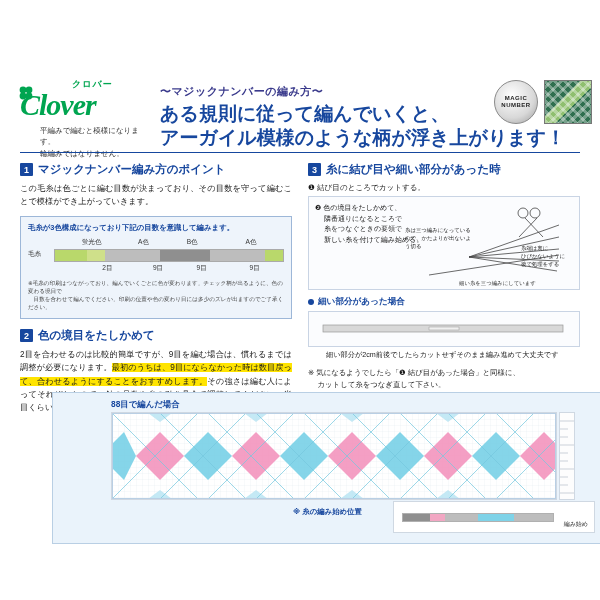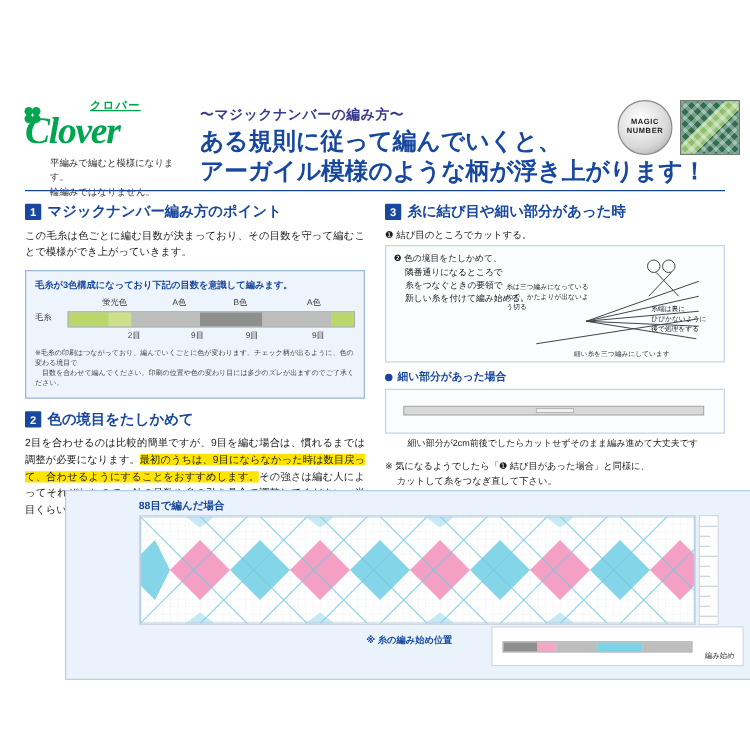--- a/index.html
+++ b/index.html
@@ -3,21 +3,21 @@
 <meta charset="utf-8">
 <style>
   html,body{margin:0;padding:0;background:#ffffff;}
   body{width:600px;height:600px;font-family:"Liberation Sans","DejaVu Sans",sans-serif;color:#1a1a1a;}
   .page{position:relative;width:600px;height:600px;overflow:hidden;background:#ffffff;}
 
   
   .header{position:absolute;left:0;top:78px;width:600px;height:78px;background:#ffffff;}
   .logo{position:absolute;left:20px;top:12px;width:120px;}
   .logo-clover{position:relative;font-family:"Liberation Serif","DejaVu Serif",serif;font-size:30px;font-style:italic;font-weight:bold;color:#00a550;letter-spacing:-1px;line-height:1;}
-  .logo-jp{position:absolute;left:52px;top:-10px;font-family:"Liberation Sans",sans-serif;font-size:9px;font-style:normal;font-weight:bold;color:#00a550;letter-spacing:1px;text-decoration:underline;}
+  .logo-jp{position:absolute;left:52px;top:-10px;font-family:"Liberation Sans",sans-serif;font-size:9px;font-style:normal;font-weight:bold;color:#00a550;letter-spacing:1px;}
   .logo-leaf{position:absolute;left:-2px;top:-14px;width:16px;height:16px;}
   .logo-sub{margin-top:5px;font-size:7.5px;line-height:1.5;color:#333;margin-left:20px;}
 
   .title-wrap{position:absolute;left:160px;top:6px;width:440px;}
   .title-small{font-size:11px;color:#3a3a8c;font-weight:bold;letter-spacing:0.5px;margin-bottom:3px;}
   .title-big{font-size:19px;font-weight:bold;color:#17479e;line-height:1.25;letter-spacing:0px;}
   .title-big .l2{display:block;}
 
   .badge{position:absolute;right:62px;top:2px;width:42px;height:42px;border-radius:50%;background:radial-gradient(circle at 40% 35%,#ffffff,#d8d8d8 60%,#9a9a9a 100%);border:1px solid #8a8a8a;display:flex;align-items:center;justify-content:center;flex-direction:column;}
   .badge b{font-size:6px;color:#222;line-height:1.1;letter-spacing:0.5px;}

